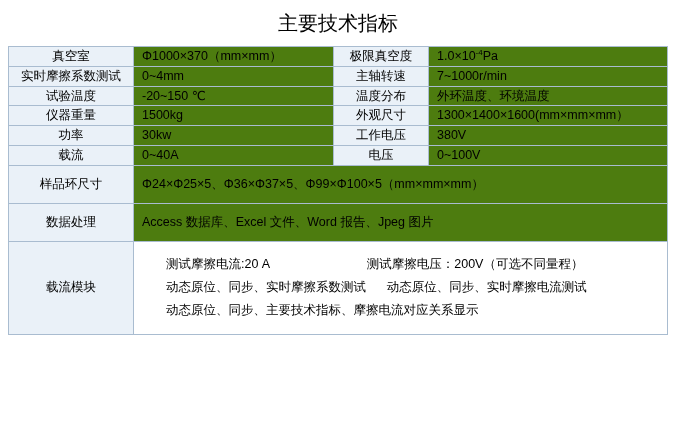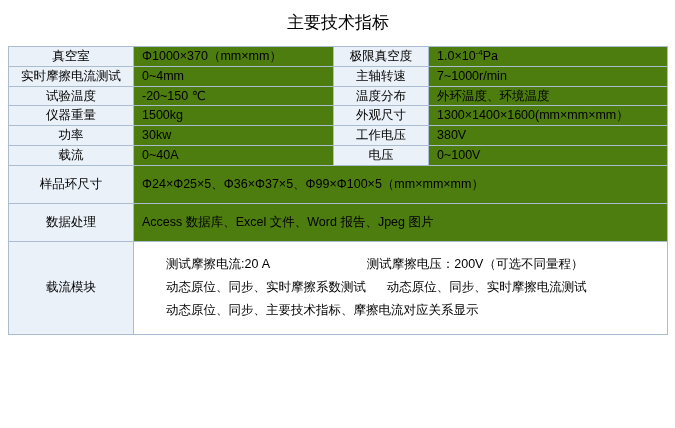--- a/index.html
+++ b/index.html
@@ -28,21 +28,21 @@
   }
   table.spec td {
     border: 1px solid #a9bcd0;
     padding: 0 8px;
     vertical-align: middle;
     line-height: 1.5;
   }
   .title-cell {
     border: none !important;
     text-align: center;
-    font-size: 17px;
+    font-size: 20px;
     height: 34px;
     padding-bottom: 6px !important;
     color: #000;
   }
   .lbl {
     background: #eaf1f8;
     text-align: center;
     white-space: nowrap;
   }
   .val {
@@ -87,21 +87,21 @@
       </tr>
 
       <tr class="row-h">
         <td class="lbl">真空室</td>
         <td class="val">Φ1000×370（mm×mm）</td>
         <td class="lbl">极限真空度</td>
         <td class="val"><span>1.0×10</span><sup>-4</sup><span>Pa</span></td>
       </tr>
 
       <tr class="row-h">
-        <td class="lbl">实时摩擦电流测试</td>
+        <td class="lbl">实时摩擦系数测试</td>
         <td class="val">0~4mm</td>
         <td class="lbl">主轴转速</td>
         <td class="val">7~1000r/min</td>
       </tr>
 
       <tr class="row-h">
         <td class="lbl">试验温度</td>
         <td class="val">-20~150 ℃</td>
         <td class="lbl">温度分布</td>
         <td class="val">外环温度、环境温度</td>

